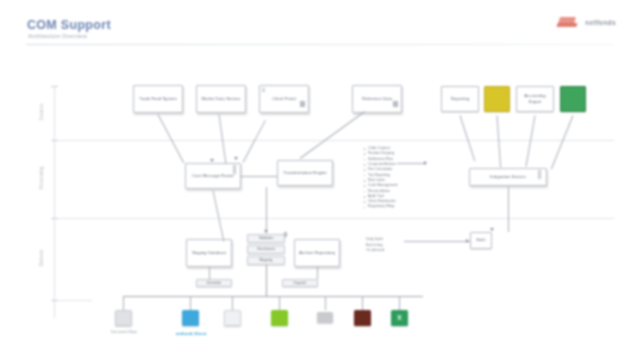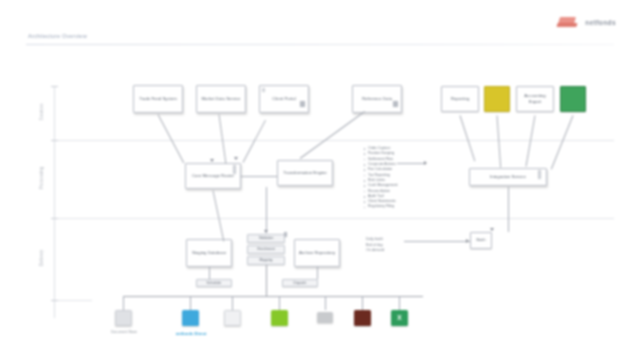--- a/index.html
+++ b/index.html
@@ -155,20 +155,21 @@
     box-shadow:0 0 1px rgba(0,0,0,.2);
   }
 
   .busline{position:absolute;background:#9fa3ac;}
 </style>
 </head>
 <body>
 
 <div id="slide">
 
+  <div class="hdr-title">COM Support</div>
   <div class="hdr-sub">Architecture Overview</div>
   <div class="hdr-rule"></div>
 
   <div class="logo">
     <div class="logo-mark">
       <div class="m1"></div>
         <div class="m2"></div>
     </div>
     <div class="logo-txt">netfonds</div>
   </div>

